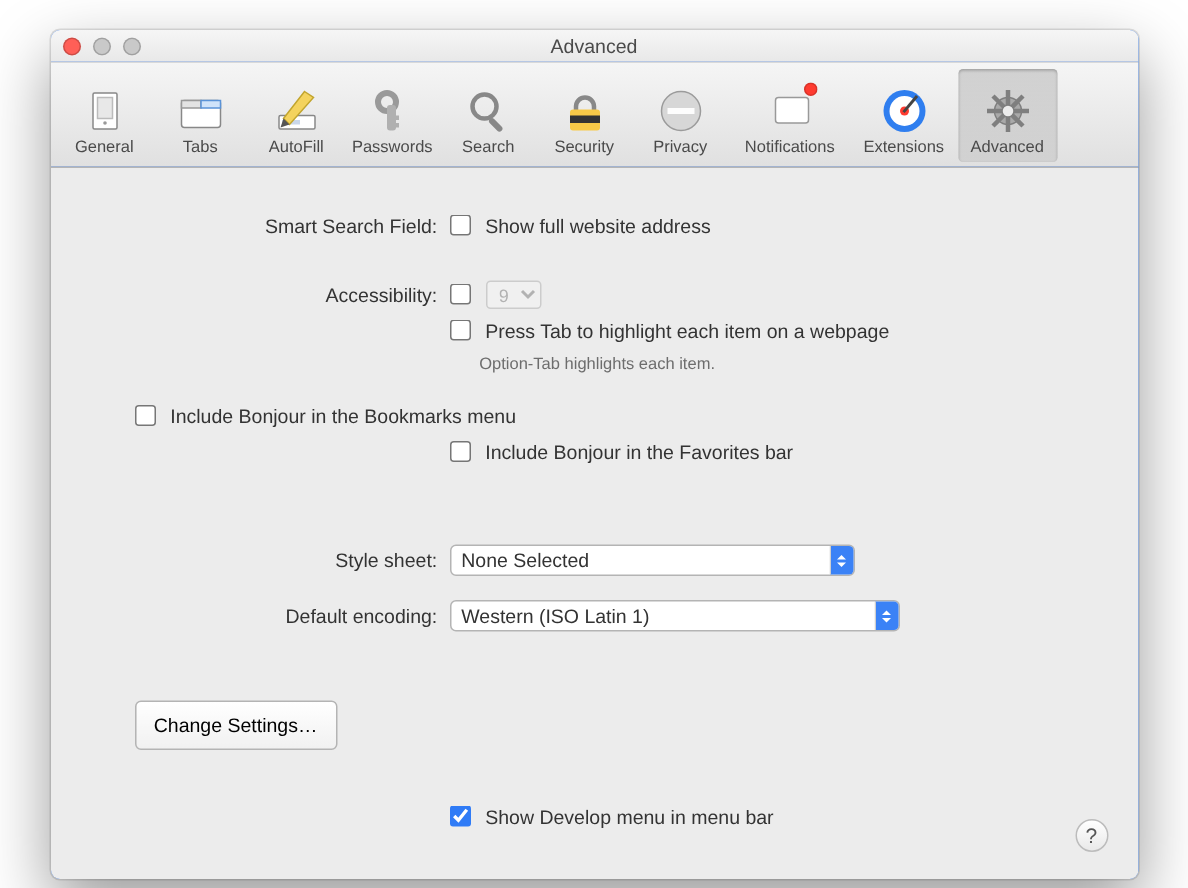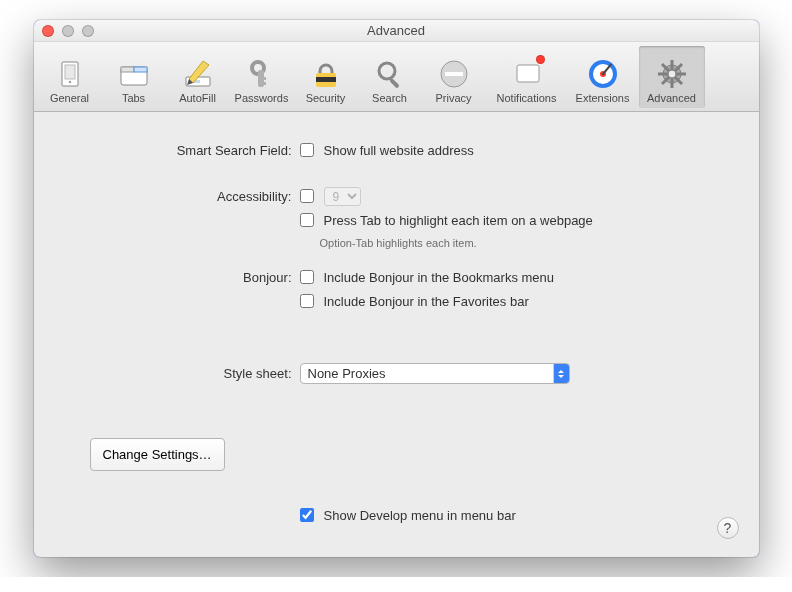--- a/index.html
+++ b/index.html
@@ -158,35 +158,35 @@
             <rect x="13" y="13" width="6" height="17" rx="2" fill="#b0b0b0"></rect>
             <rect x="16" y="25" width="5" height="3" fill="#b0b0b0"></rect>
             <rect x="16" y="20" width="5" height="3" fill="#b0b0b0"></rect>
           </svg>
       </div>
       <span class="label">Passwords</span>
     </div>
     <div class="tool">
       <div class="icon-wrap">
         <svg width="34" height="34">
+            <circle cx="14" cy="14" r="8" fill="none" stroke="#888" stroke-width="3"></circle>
+            <rect x="19" y="21" width="11" height="4" rx="2" transform="rotate(45 19 21)" fill="#888"></rect>
+          </svg>
+      </div>
+      <span class="label">Search</span>
+    </div>
+    <div class="tool">
+      <div class="icon-wrap">
+        <svg width="34" height="34">
             <path d="M11 14 a6 6 0 1 1 12 0 v4 h-12z" fill="none" stroke="#888" stroke-width="3"></path>
             <rect x="7" y="16" width="20" height="14" rx="2" fill="#f7c948"></rect>
             <rect x="7" y="20" width="20" height="5" fill="#333"></rect>
           </svg>
       </div>
       <span class="label">Security</span>
-    </div>
-    <div class="tool">
-      <div class="icon-wrap">
-        <svg width="34" height="34">
-            <circle cx="14" cy="14" r="8" fill="none" stroke="#888" stroke-width="3"></circle>
-            <rect x="19" y="21" width="11" height="4" rx="2" transform="rotate(45 19 21)" fill="#888"></rect>
-          </svg>
-      </div>
-      <span class="label">Search</span>
     </div>
     <div class="tool">
       <div class="icon-wrap">
         <svg width="34" height="34">
             <circle cx="17" cy="17" r="13" fill="#d7d7d7" stroke="#9b9b9b"></circle>
             <rect x="8" y="15" width="18" height="4" fill="#fdfdfd"></rect>
           </svg>
       </div>
       <span class="label">Privacy</span>
     </div>
@@ -258,21 +258,20 @@
       </div>
     </div>
     <div class="form-row hint">
       <span class="row-label"></span>
       <div class="row-content">
         <span class="hint-text">Option-Tab highlights each item.</span>
       </div>
     </div>
 
     <div class="form-row">
-      <span class="row-label">Bonjour:</span>
       <div class="row-content">
         <input type="checkbox" style="">
         <span class="check-label">Include Bonjour in the Bookmarks menu</span>
       </div>
     </div>
     <div class="form-row">
       <span class="row-label"></span>
       <div class="row-content">
         <input type="checkbox" style="">
         <span class="check-label">Include Bonjour in the Favorites bar</span>
@@ -282,28 +281,37 @@
     <div class="gap-md"></div>
 
 
     <div class="gap-md"></div>
     <div class="gap-sm"></div>
 
     <div class="form-row">
       <span class="row-label">Style sheet:</span>
       <div class="row-content">
         <div class="aqua-select" style="min-width:270px">
-          <span>None Proxies</span>
+          <span>None Selected</span>
           <span class="stepper"></span>
         </div>
       </div>
     </div>
 
     <div class="gap-sm"></div>
 
+    <div class="form-row">
+      <span class="row-label">Default encoding:</span>
+      <div class="row-content">
+        <div class="aqua-select" style="min-width:300px">
+          <span>Western (ISO Latin 1)</span>
+          <span class="stepper"></span>
+        </div>
+      </div>
+    </div>
 
     <div class="gap-md"></div>
 
     <div class="form-row">
       <div class="row-content">
         <button class="push-button">Change Settings…</button>
       </div>
     </div>
 
     <div class="gap-md"></div>

